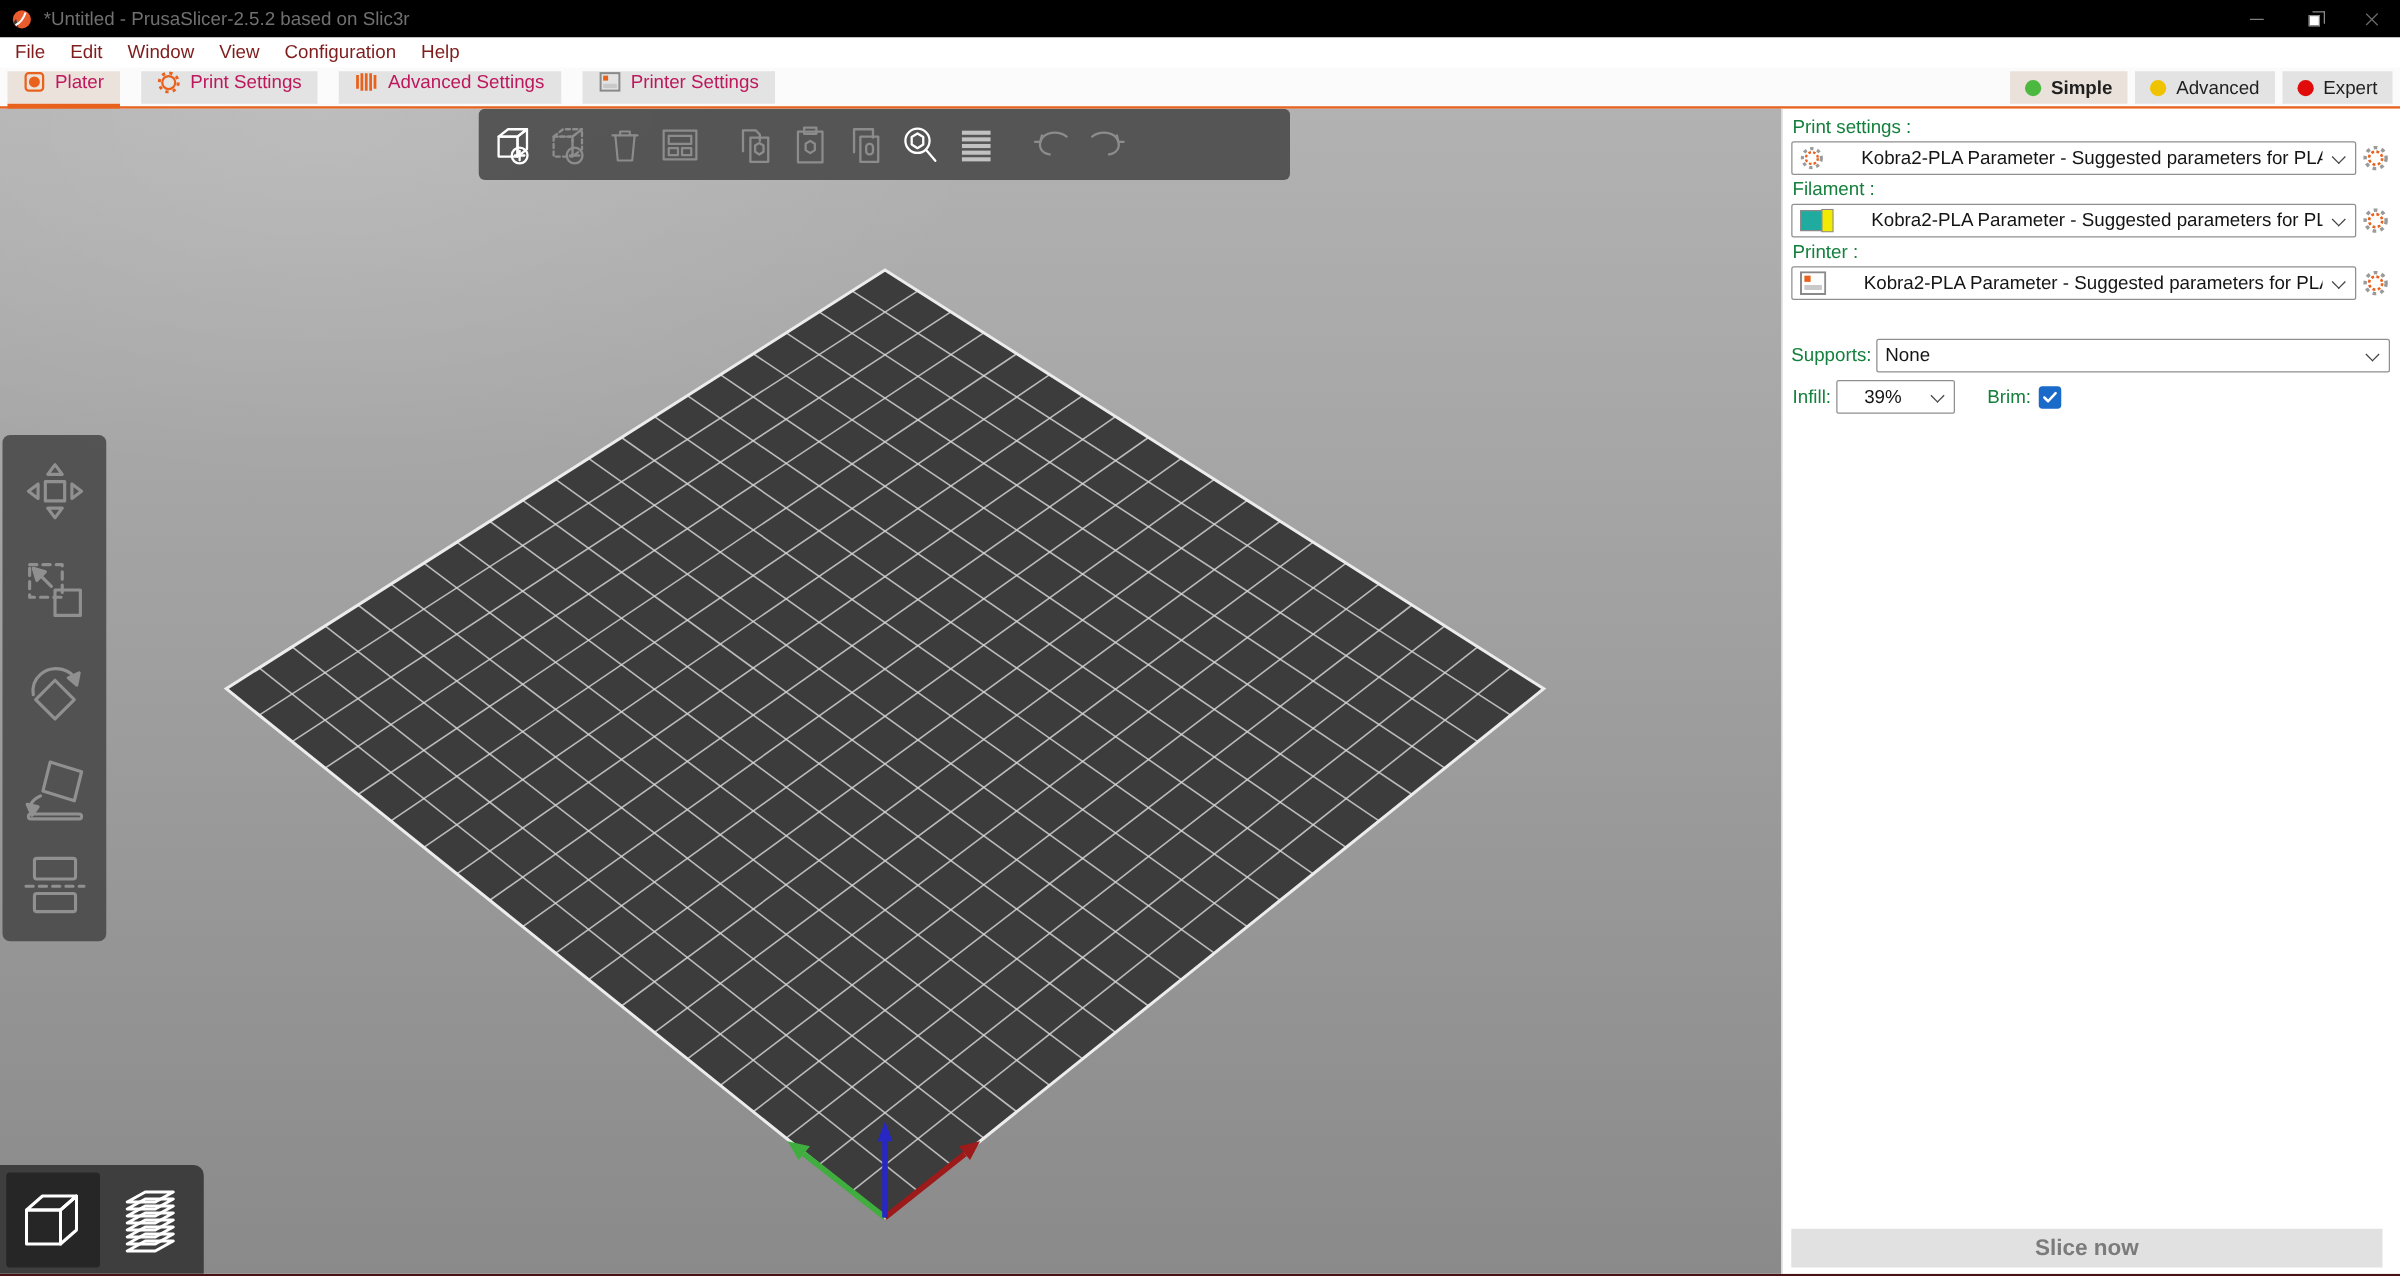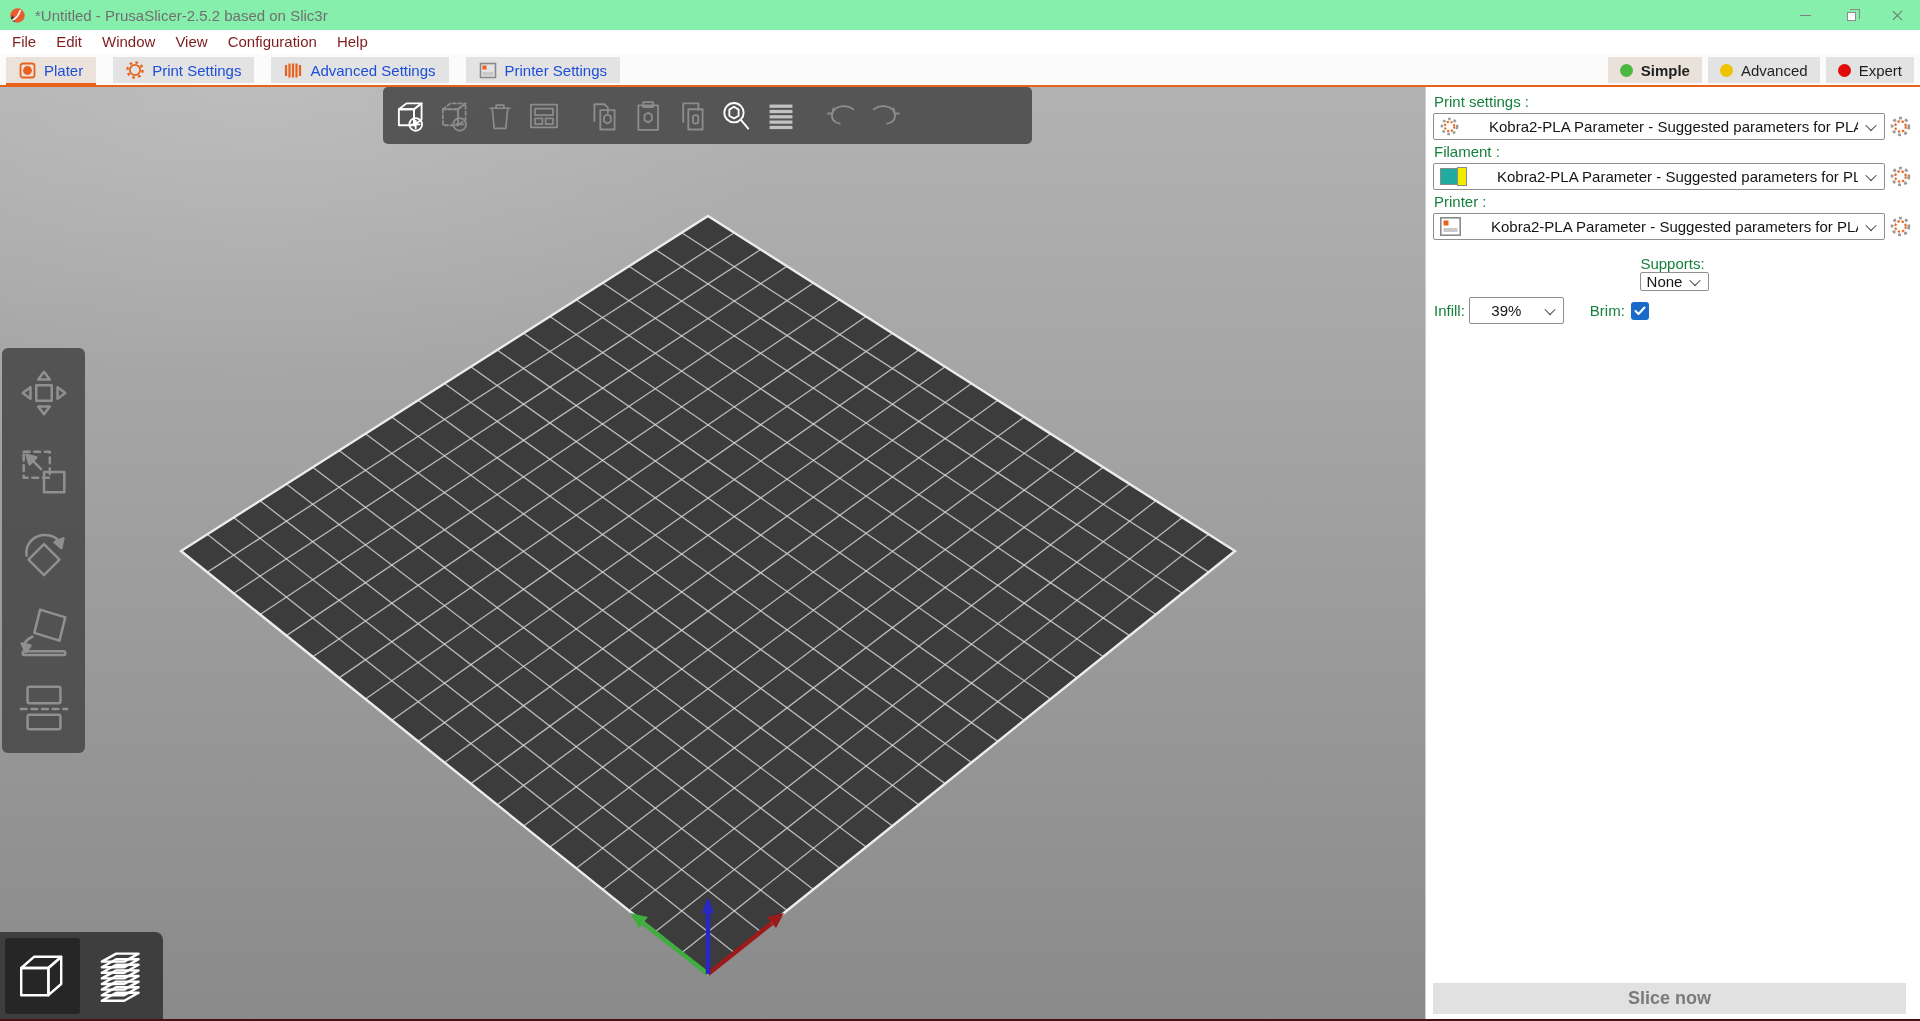--- a/index.html
+++ b/index.html
@@ -1,39 +1,39 @@
 <!DOCTYPE html>
 <html><head>
 <meta charset="utf-8">
 <style>
   * { margin:0; padding:0; box-sizing:border-box; }
   html,body { width:1920px; height:1021px; overflow:hidden; }
   body { font-family:"Liberation Sans", sans-serif; background:#fff; }
   .window { width:1920px; height:1021px; display:flex; flex-direction:column; border-bottom:2px solid #4a1114; }
 
   
-  .titlebar { height:30px; background:#86efac; display:flex; align-items:center; padding-left:9px; flex:0 0 auto; }
+  .titlebar { height:30px; background:#000000; display:flex; align-items:center; padding-left:9px; flex:0 0 auto; }
   .app-logo { width:17px; height:17px; margin-right:9px; flex:0 0 auto; }
   .title-text { font-size:15px; color:#707070; }
   .titlebar-spacer { flex:1; }
   .win-btn { width:46px; height:30px; display:flex; align-items:center; justify-content:center; }
   .glyph-min { width:11px; height:1px; background:#808080; }
   .glyph-restore { width:9px; height:9px; border:1px solid #8a8a8a; position:relative; background:#fff; margin-top:2px; }
   .glyph-restore::before { content:""; position:absolute; left:2px; top:-4px; width:9px; height:9px; border:1px solid #8a8a8a; border-bottom:none; border-left:none; }
   .glyph-close { position:relative; width:13px; height:13px; }
   .glyph-close::before,.glyph-close::after { content:""; position:absolute; left:6px; top:0; width:1.4px; height:13px; background:#6b6b6b; }
   .glyph-close::before { transform:rotate(45deg);} .glyph-close::after{ transform:rotate(-45deg);}
 
   
   .menubar { height:24px; background:#fff; display:flex; align-items:center; padding-left:2px; flex:0 0 auto; }
   .menu-item { font-size:15px; color:#7f1d1d; padding:0 10px; line-height:24px; }
 
   
   .tabbar { height:33px; background:#fbfbfb; border-bottom:2px solid #e8621d; display:flex; align-items:flex-start; padding:3px 6px 0 6px; flex:0 0 auto; }
-  .tab { height:26px; background:#e3e3e3; display:flex; align-items:center; gap:8px; padding:0 13px; margin-right:17px; font-size:15px; color:#1d4ed8; position:relative; }
+  .tab { height:26px; background:#e3e3e3; display:flex; align-items:flex-start; gap:8px; padding:0 13px; margin-right:17px; font-size:15px; color:#be185d; position:relative; }
   .tab.active { background:#ece2dc; }
   .tab.active::after { content:""; position:absolute; left:0; right:0; bottom:-5px; height:5px; background:#e8621d; }
   .tab svg { display:block; }
   .tabbar-spacer { flex:1; }
   .mode-btn { height:26px; background:#e3e3e3; display:flex; align-items:center; gap:8px; padding:0 12px; margin-left:6px; font-size:15px; color:#1f1f1f; }
   .mode-btn.active { background:#eae1da; font-weight:bold; }
   .mode-dot { width:13px; height:13px; border-radius:50%; }
 
   
   .main { flex:1; display:flex; min-height:0; }
@@ -63,21 +63,21 @@
   
   .sidebar { width:495px; background:#ffffff; position:relative; padding:3px 8px 0 7px; border-left:1px solid #cfcfcf; }
   .side-label { font-size:15px; color:#15803d; margin:3px 0 3px 1px; }
   .preset-row { display:flex; align-items:center; }
   .combo { height:27px; background:#fff; border:1px solid #8f8f8f; border-radius:2px; display:flex; align-items:center; flex:1; min-width:0; overflow:hidden; }
   .combo-icon { flex:0 0 auto; margin-left:6px; display:flex; align-items:center; }
   .combo-text { flex:1; min-width:0; font-size:15px; color:#141414; white-space:nowrap; overflow:hidden; padding-left:30px; }
   .combo-chev { flex:0 0 26px; display:flex; align-items:center; justify-content:center; }
   .chev { width:8px; height:8px; border-right:1.6px solid #444; border-bottom:1.6px solid #444; transform:rotate(45deg) translate(-1px,-1px); }
   .gear-btn { width:23px; height:23px; margin-left:4px; flex:0 0 auto; display:flex; align-items:center; justify-content:center; }
-  .supports-row { display:flex; align-items:center; margin-top:15px;flex-direction:column; }
+  .supports-row { display:flex; align-items:center; margin-top:31px; }
   .supports-row .side-label { margin:0; }
   .supports-row .combo { margin-left:4px; }
   .plain-text { padding-left:6px; }
   .infill-row { display:flex; align-items:center; margin-top:6px;text-align:center; }
   .infill-combo { flex:0 0 95px; }
   .brim-label { margin-left:26px !important; }
   .checkbox { width:18px; height:18px; margin-left:6px; background:#1a6ac9; border-radius:3px; display:flex; align-items:center; justify-content:center; }
   .slice-btn { position:absolute; left:7px; right:14px; bottom:5px; height:31px; background:#e1e1e1; display:flex; align-items:center; justify-content:center; font-size:18px; font-weight:bold; color:#7b7b7b; }
 </style>
 </head>

